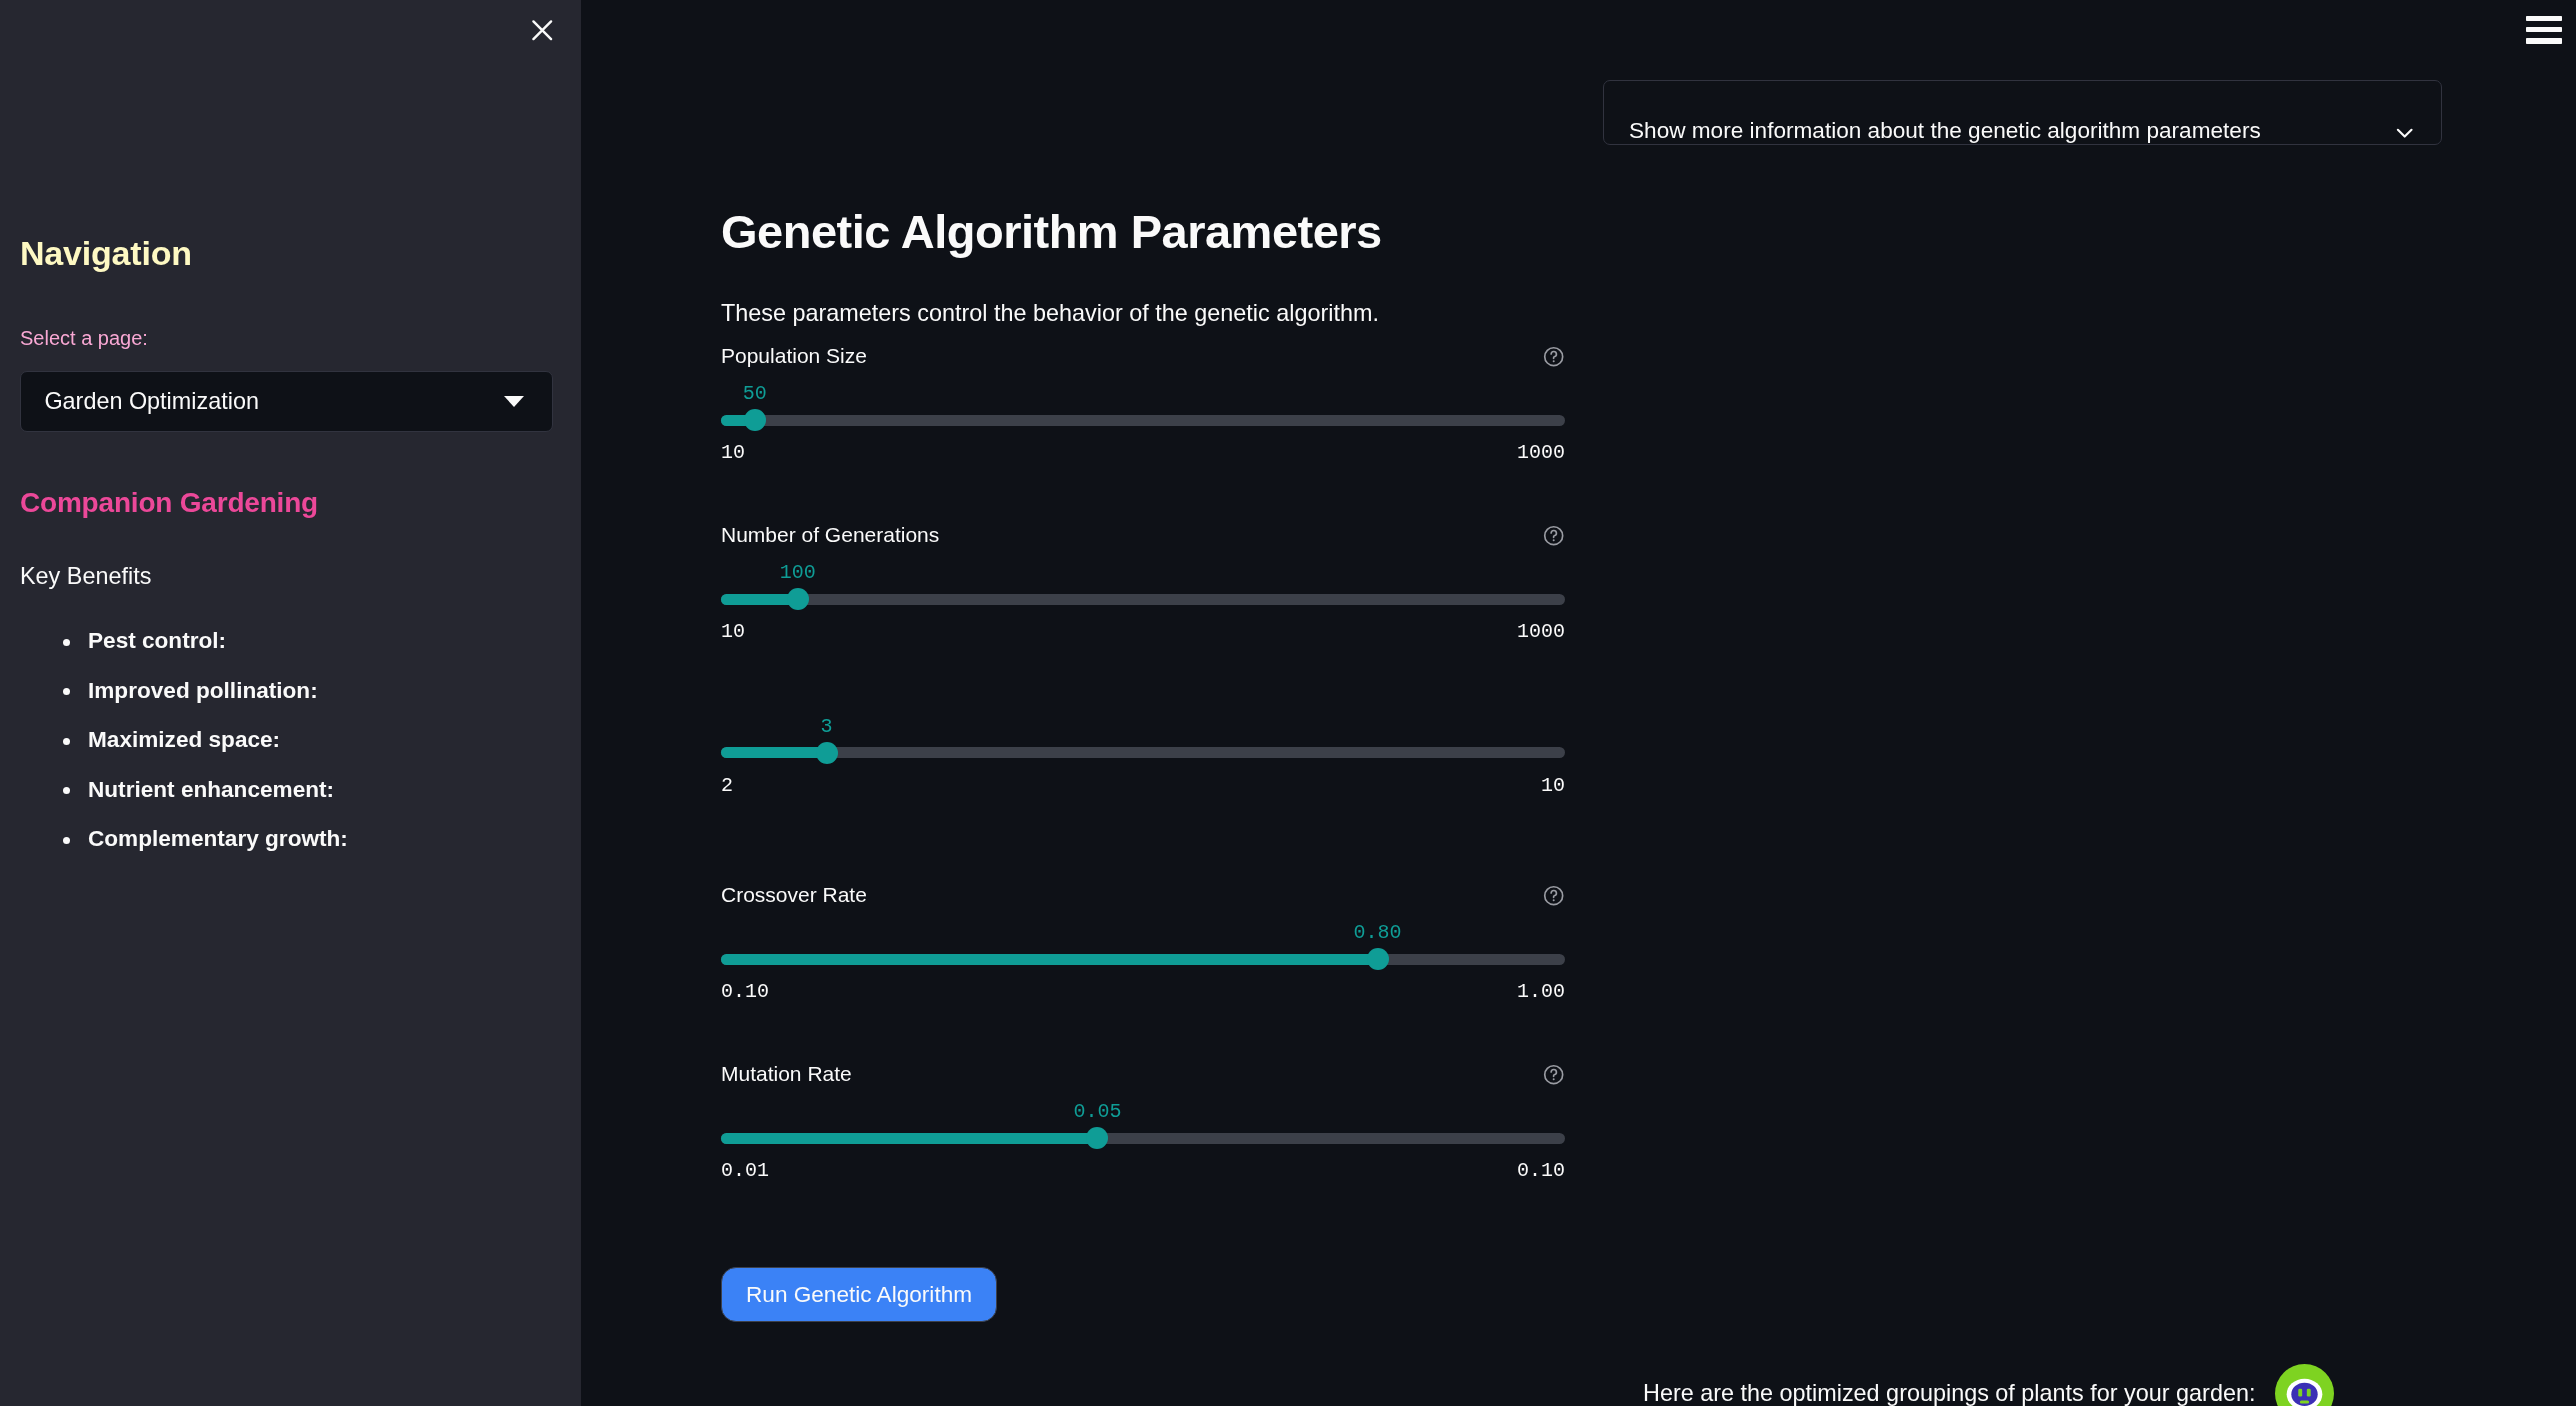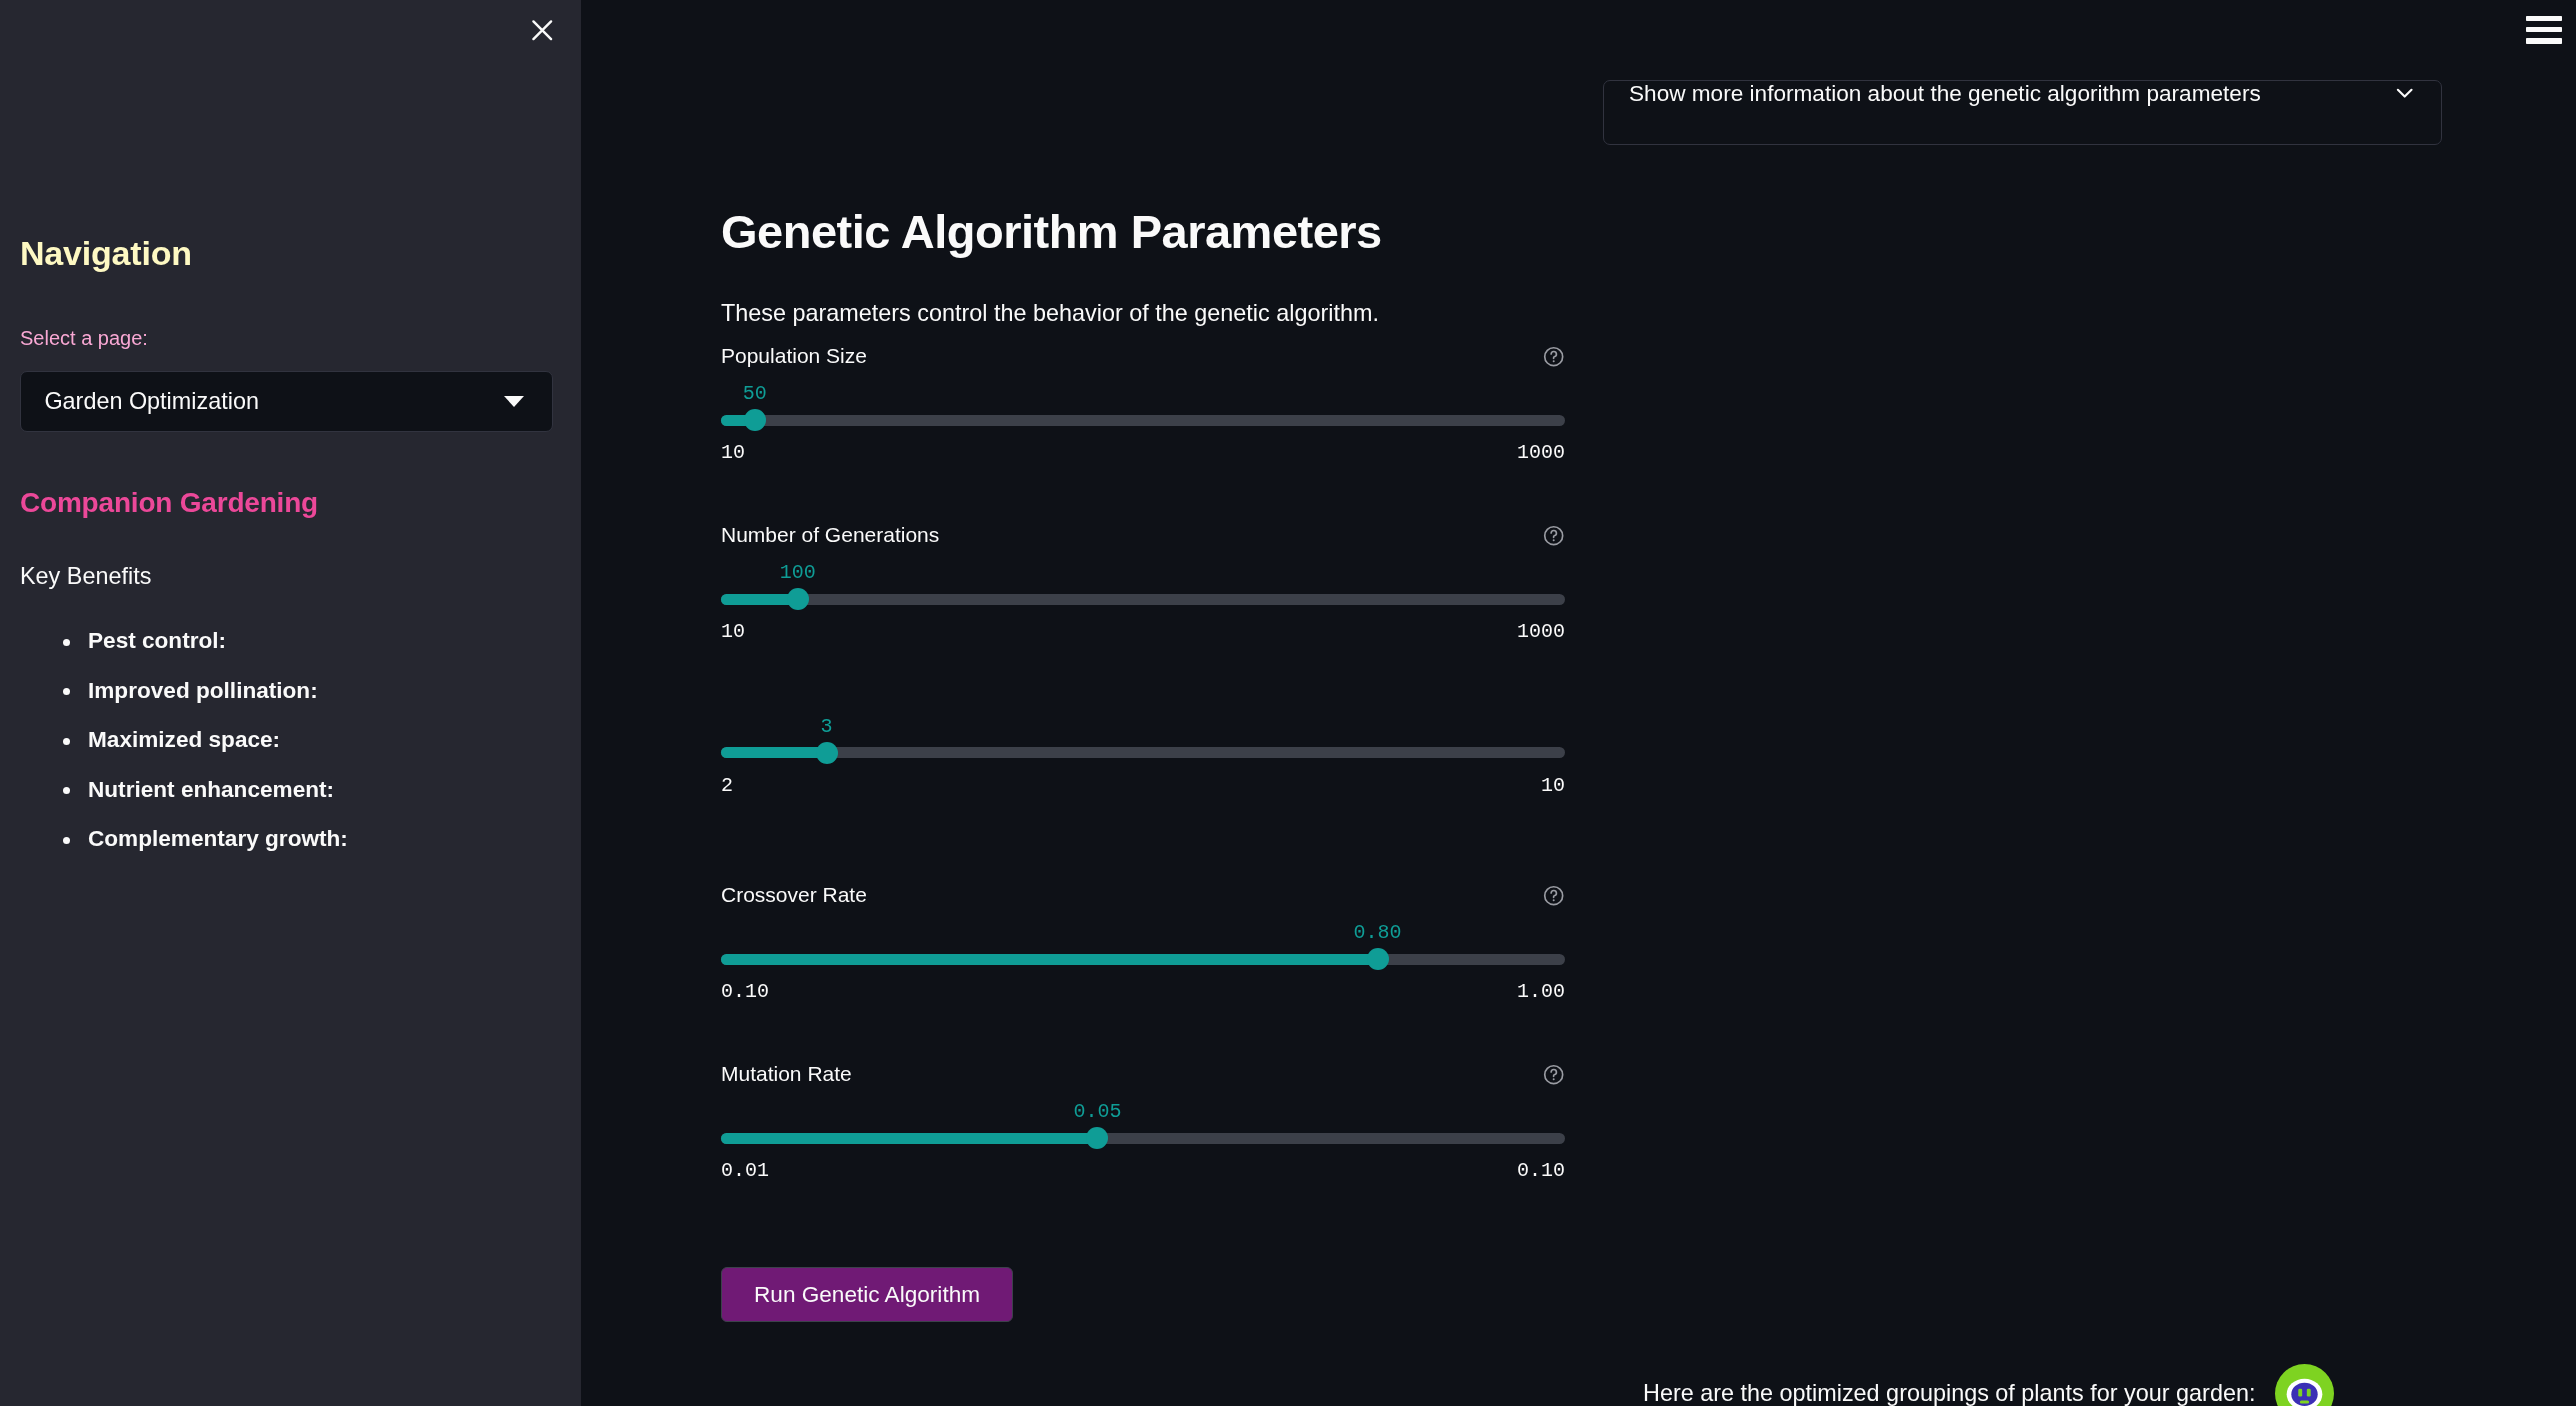--- a/index.html
+++ b/index.html
@@ -92,21 +92,21 @@
     background: #fafafa; border-radius: 0.8px;
   }
 
   
   .expander {
     position: absolute; left: 1603px; top: 80px;
     width: 839px; height: 65px;
     background: #0e1117;
     border: 0.8px solid #31333f;
     border-radius: 7px;
-    display: flex; align-items: flex-start;
+    display: flex; align-items: flex-end;
     padding: 0 25px;
     cursor: pointer;
   }
   .expander .lbl { font-size: 22.6px; color: #fafafa; flex: 1; }
   .expander .chev { width: 23.4px; height: 23.4px; }
   .page-title {
     position: absolute; left: 721px; top: 204px;
     font-size: 47px; font-weight: 700; color: #fafafa;
     letter-spacing: -0.5px;
   }
@@ -148,25 +148,25 @@
   .sl-ends {
     display: flex; justify-content: space-between;
     margin-top: 15.6px;
     font-family: "Liberation Mono", monospace;
     font-size: 20px; color: #fafafa;
   }
 
   
   .run-btn {
     position: absolute; left: 721px; top: 1267px;
-    height: 55px; padding: 0 32px;
-    background: #701a75;
+    height: 55px; padding: 0 24px;
+    background: #3b82f6;
     border: 0.8px solid #3b3f४a;
     border: 0.8px solid #3d414b;
-    border-radius: 6px;
+    border-radius: 15px;
     color: #fafafa;
     font-family: "Liberation Sans", sans-serif;
     font-size: 22.6px;
     display: flex; align-items: center;
     cursor: pointer;
   }
 
   
   .chat-line {
     position: absolute; left: 1643px; top: 1364px;

